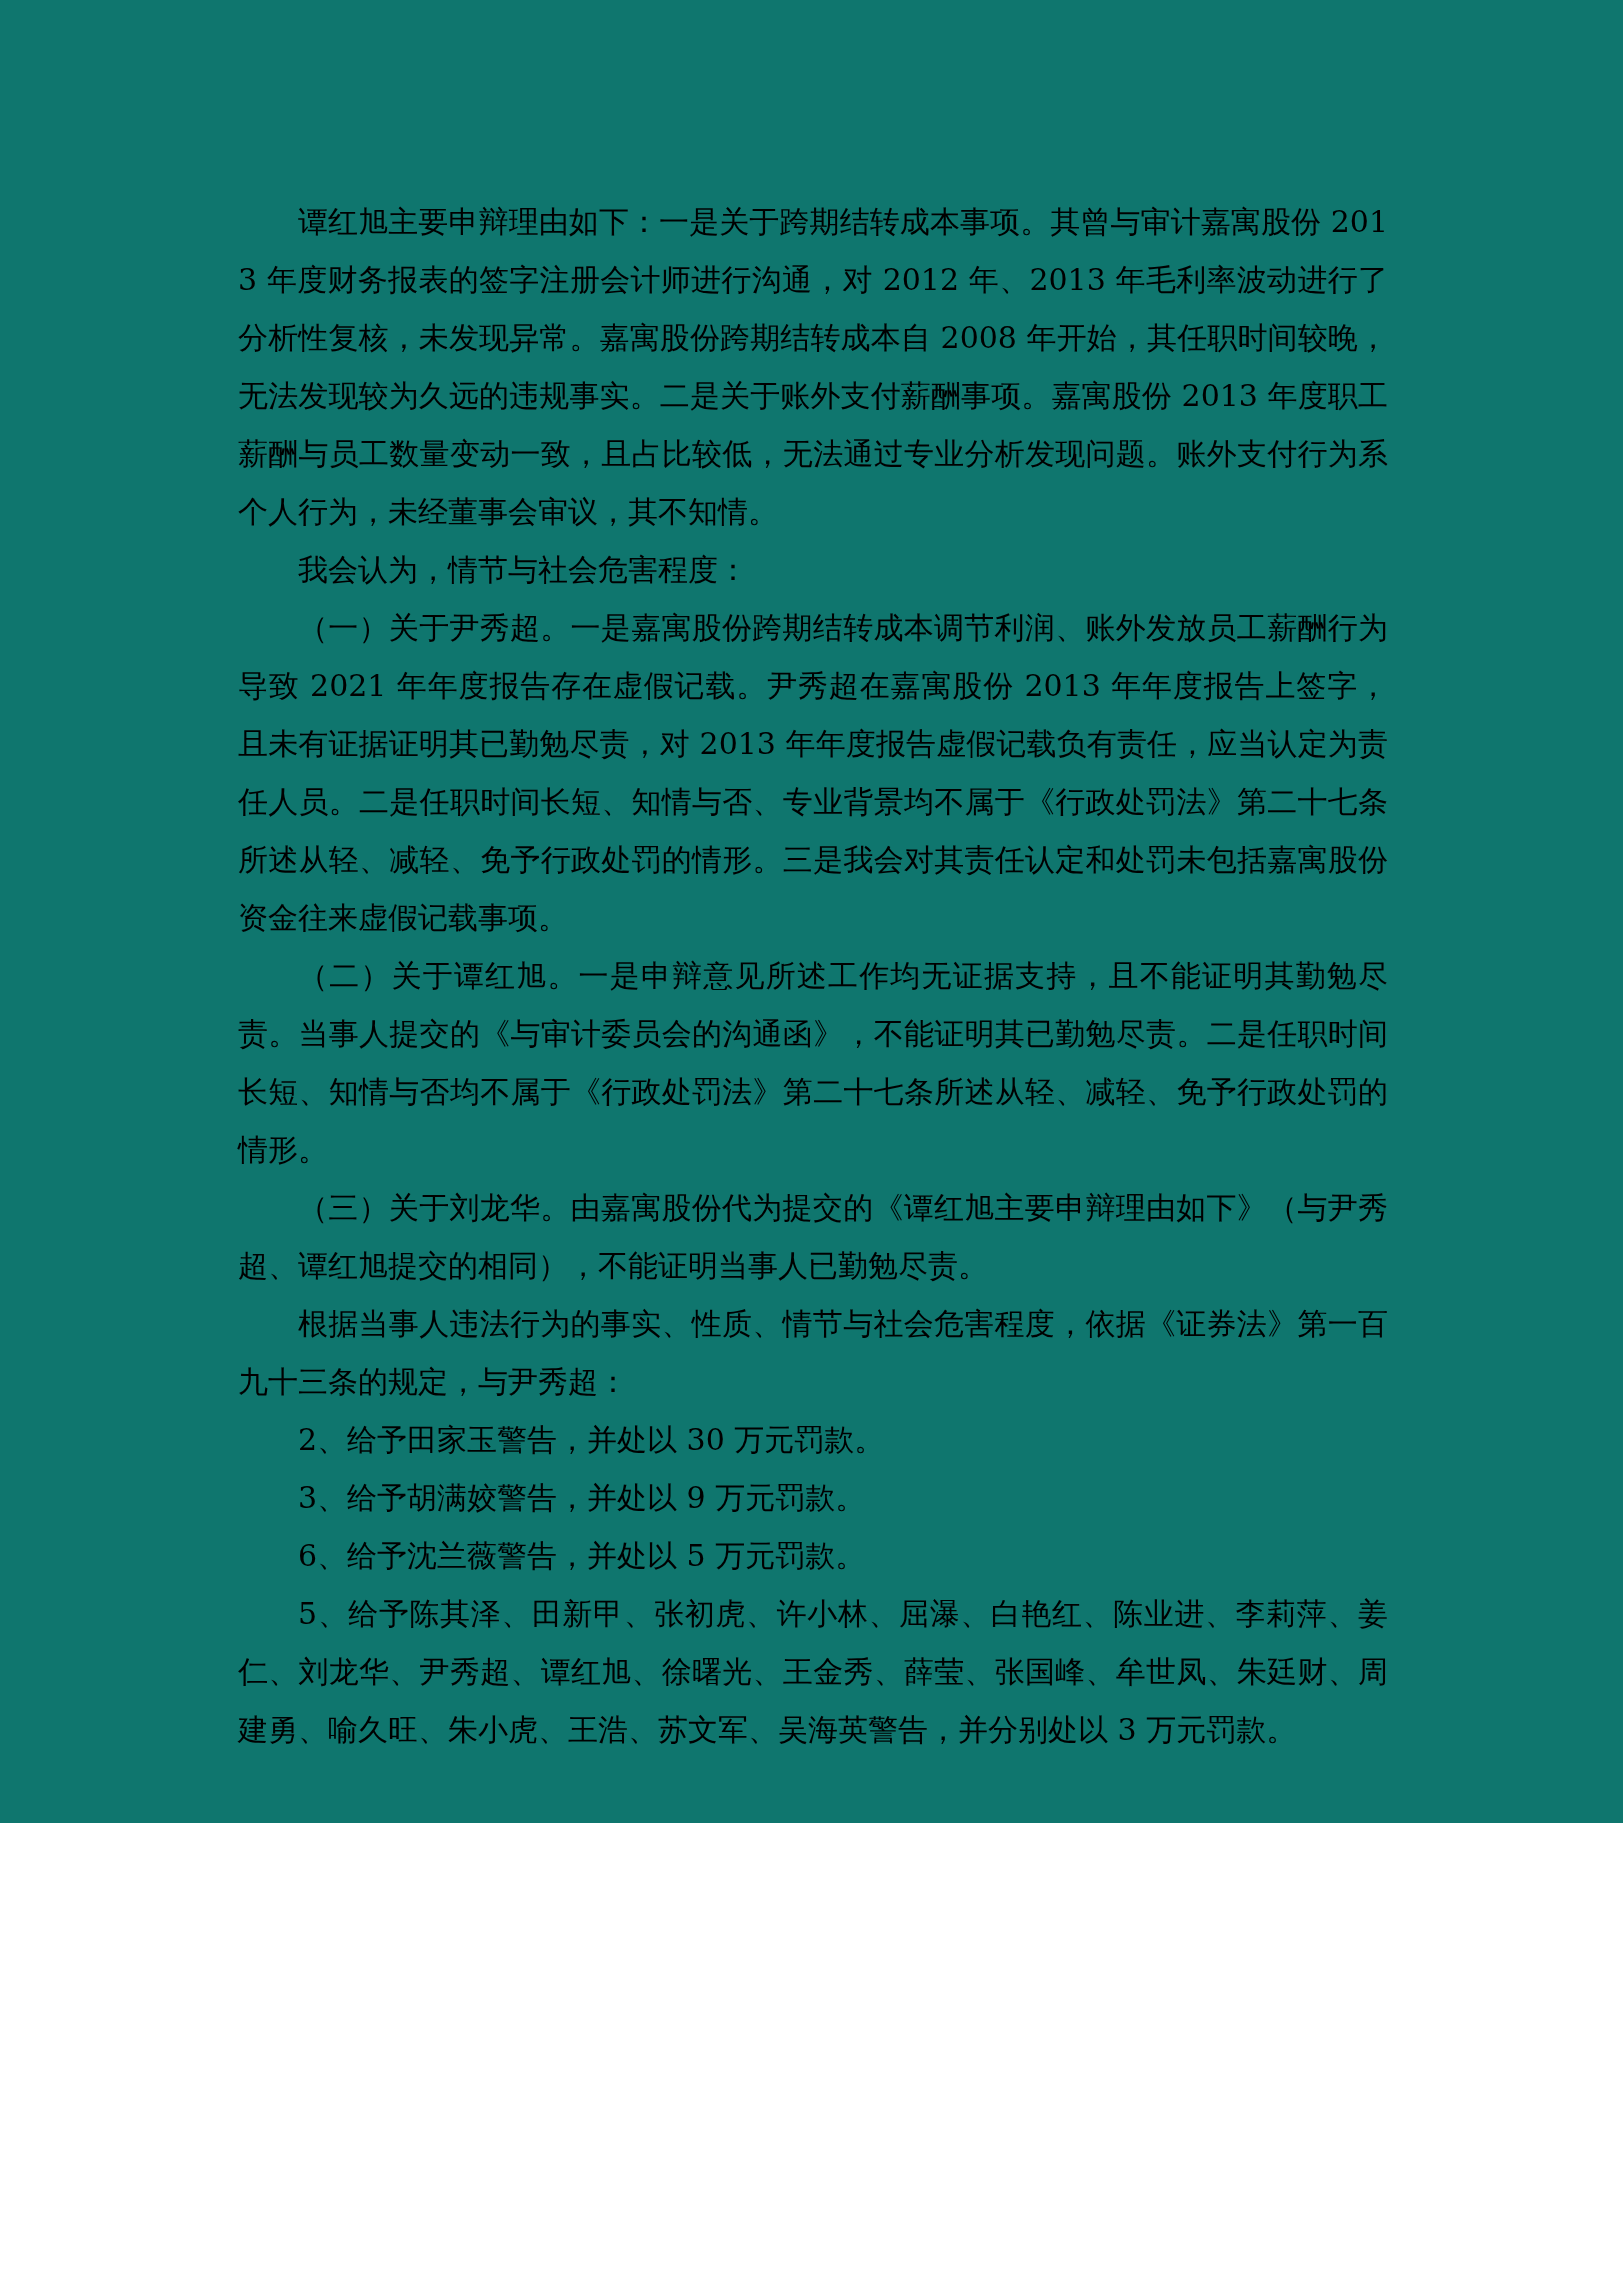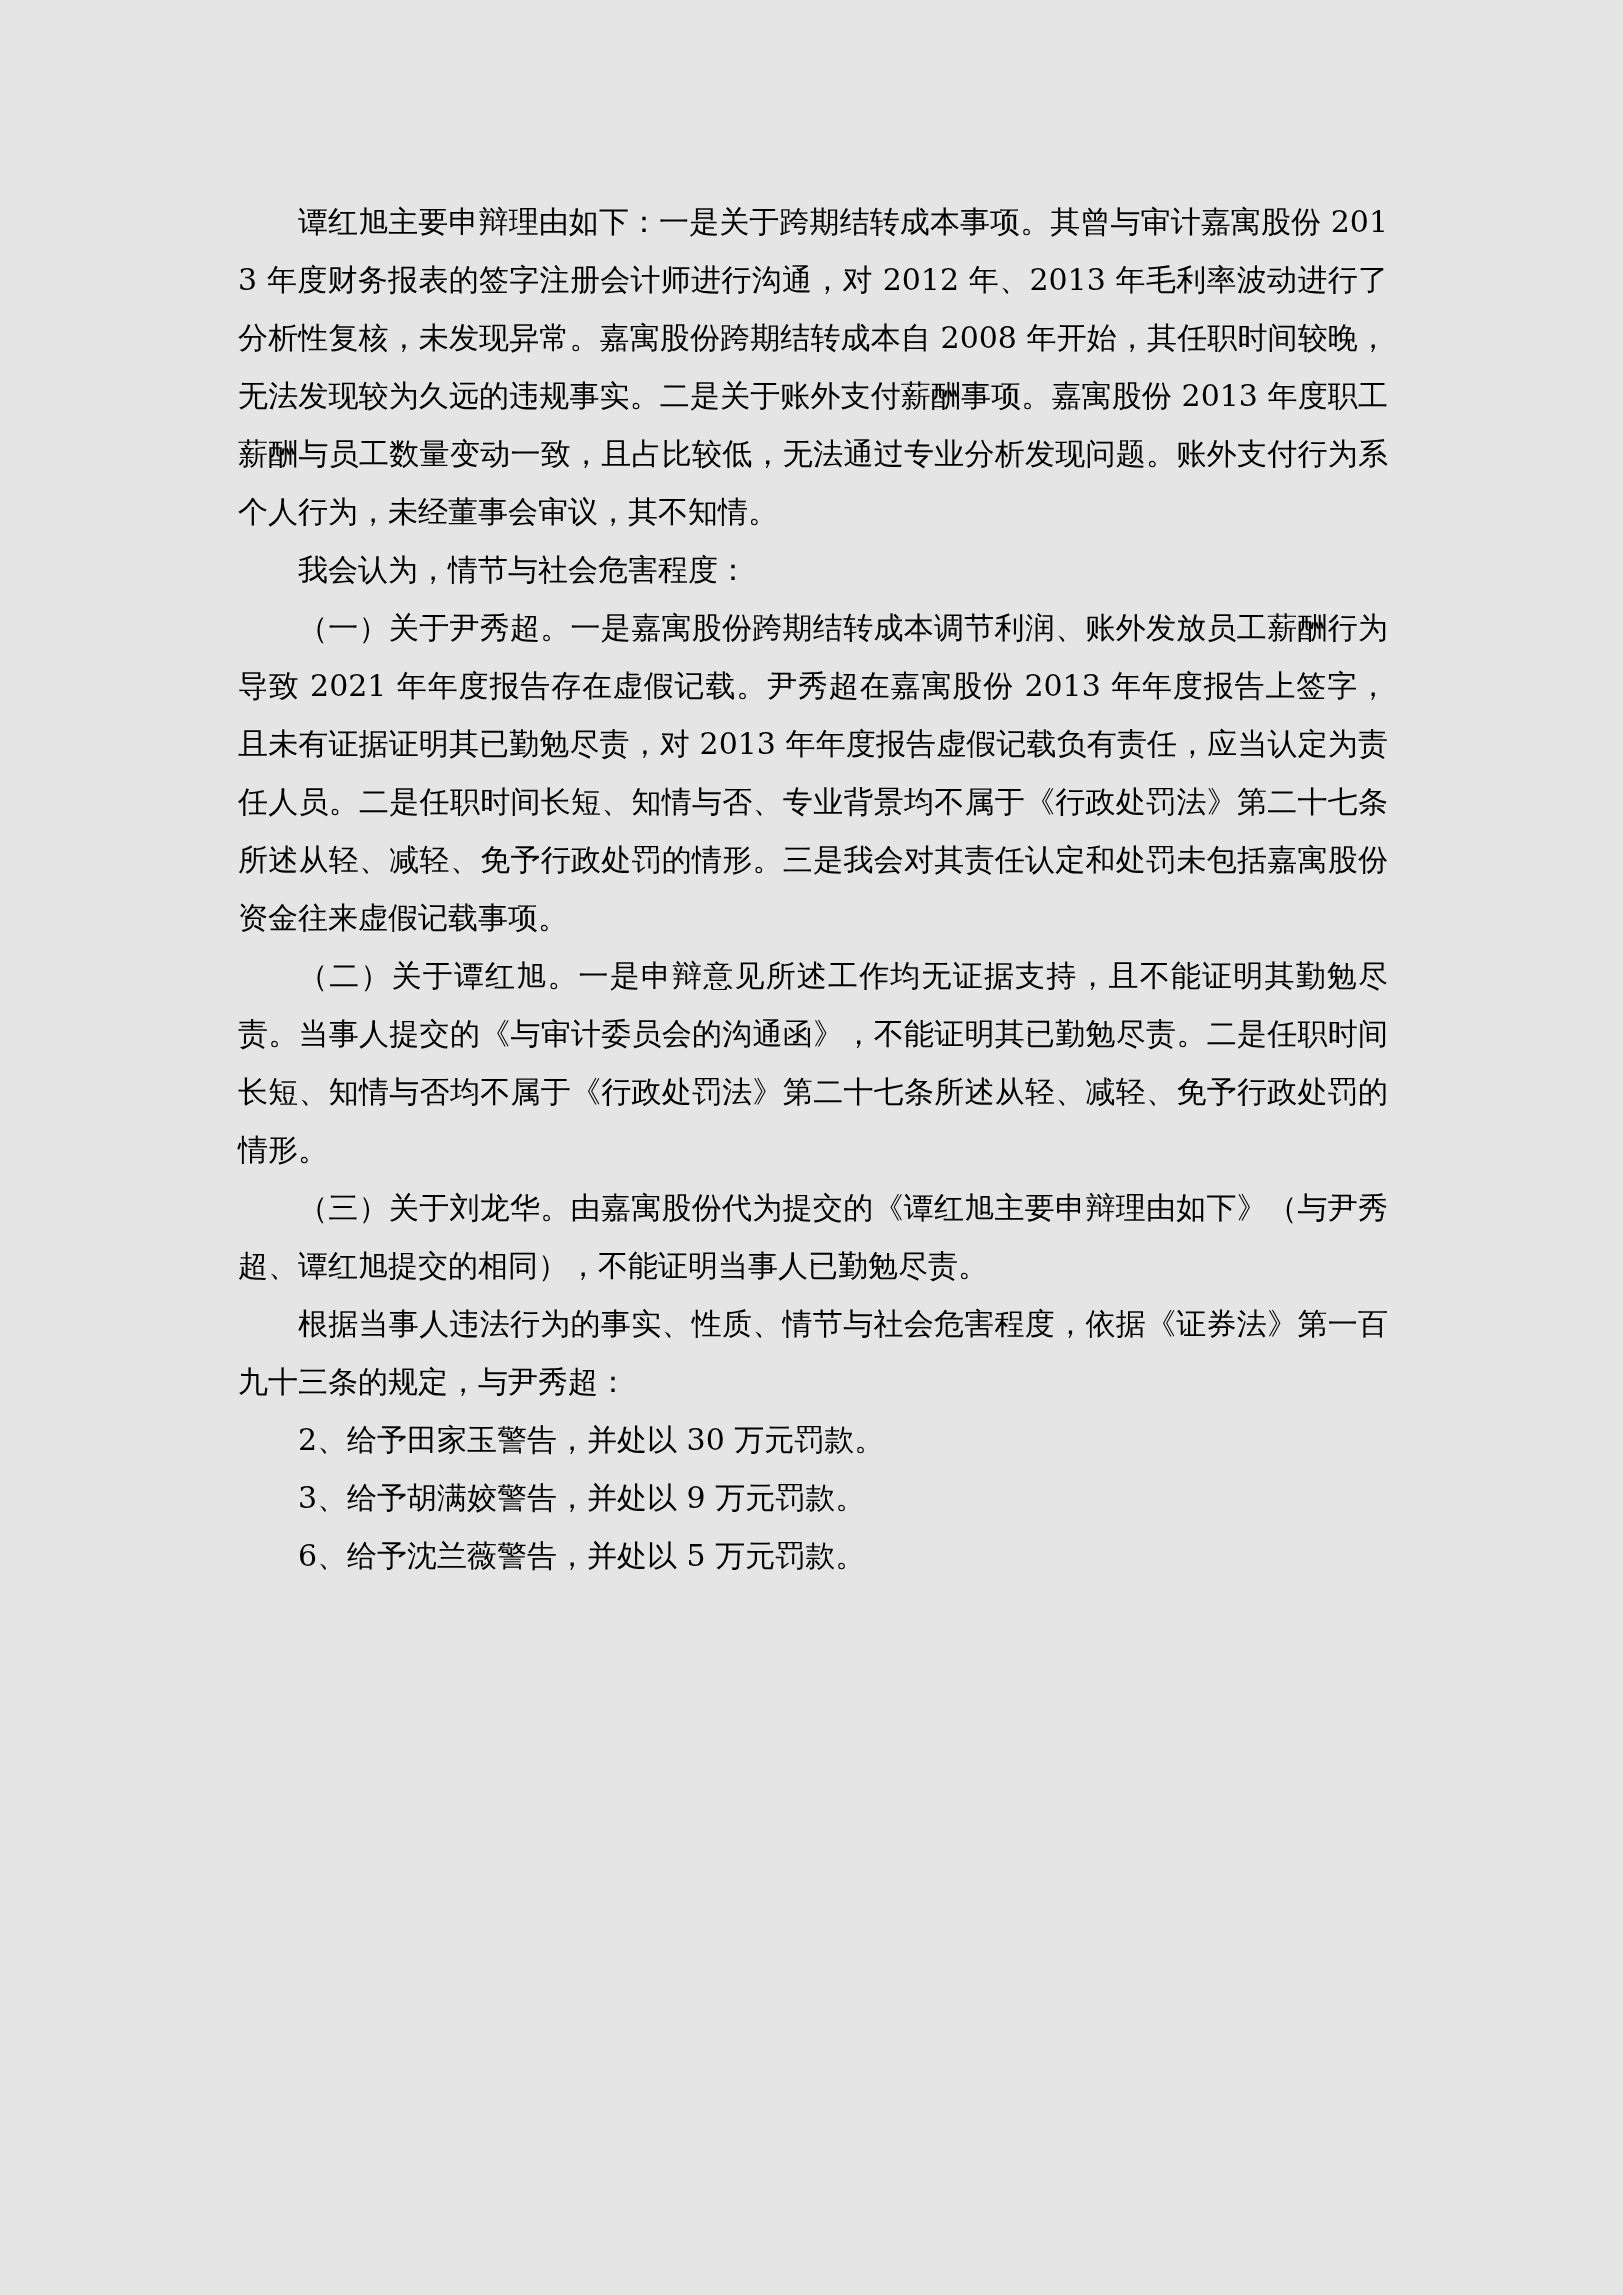--- a/index.html
+++ b/index.html
@@ -10,22 +10,22 @@
   body {
     width: 1623px;
     height: 2295px;
     font-family: "DejaVu Serif", "Liberation Serif", serif;
     color: #000000;
     -webkit-font-smoothing: antialiased;
   }
   .page {
     position: relative;
     width: 1623px;
-    height: 2295px;
-    background: #e5e5e5;
+    height: 1823px;
+    background: #0f766e;
     box-sizing: border-box;
   }
   .content {
     position: absolute;
     left: 238px;
     top: 193px;
     width: 1150px;
   }
   p.para {
     margin: 0;
@@ -62,16 +62,17 @@
 
     <p class="para indent">根据当事人违法行为的事实、性质、情节与社会危害程度，依据《证券法》第一百九十三条的规定，与尹秀超：</p>
 
 
     <p class="para indent">2、给予田家玉警告，并处以 30 万元罚款。</p>
 
     <p class="para indent">3、给予胡满姣警告，并处以 9 万元罚款。</p>
 
     <p class="para indent">6、给予沈兰薇警告，并处以 5 万元罚款。</p>
 
+    <p class="para indent">5、给予陈其泽、田新甲、张初虎、许小林、屈瀑、白艳红、陈业进、李莉萍、姜仁、刘龙华、尹秀超、谭红旭、徐曙光、王金秀、薛莹、张国峰、牟世凤、朱廷财、周建勇、喻久旺、朱小虎、王浩、苏文军、吴海英警告，并分别处以 3 万元罚款。</p>
 
   </div>
 </div>
 
 
 </body></html>

